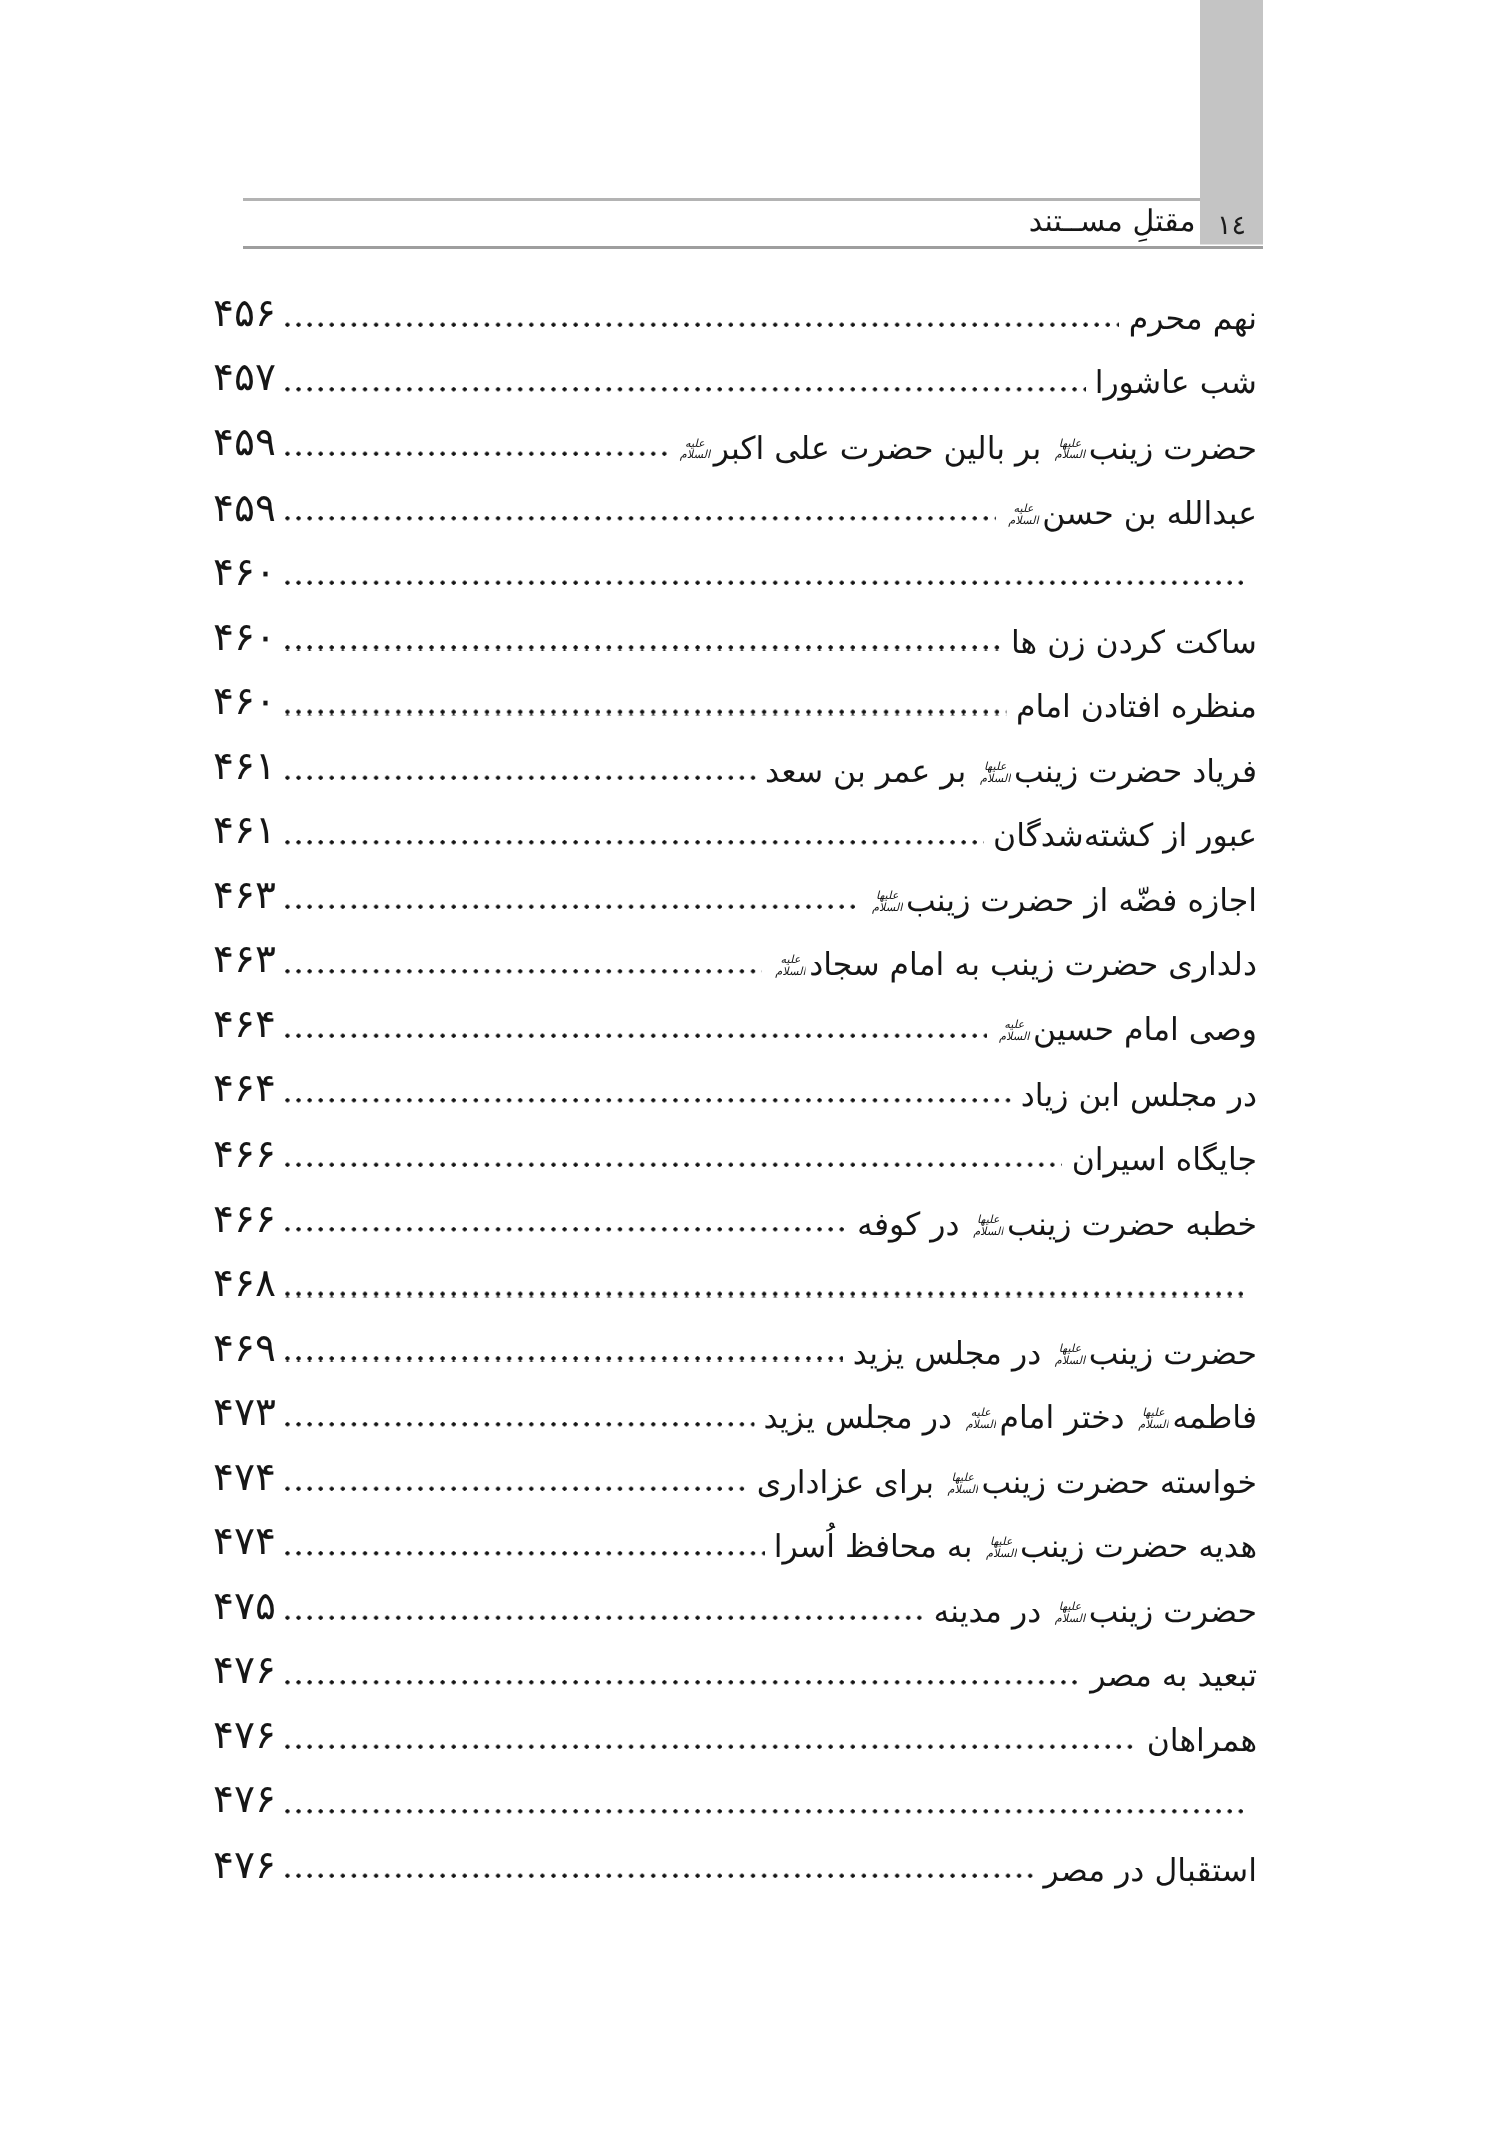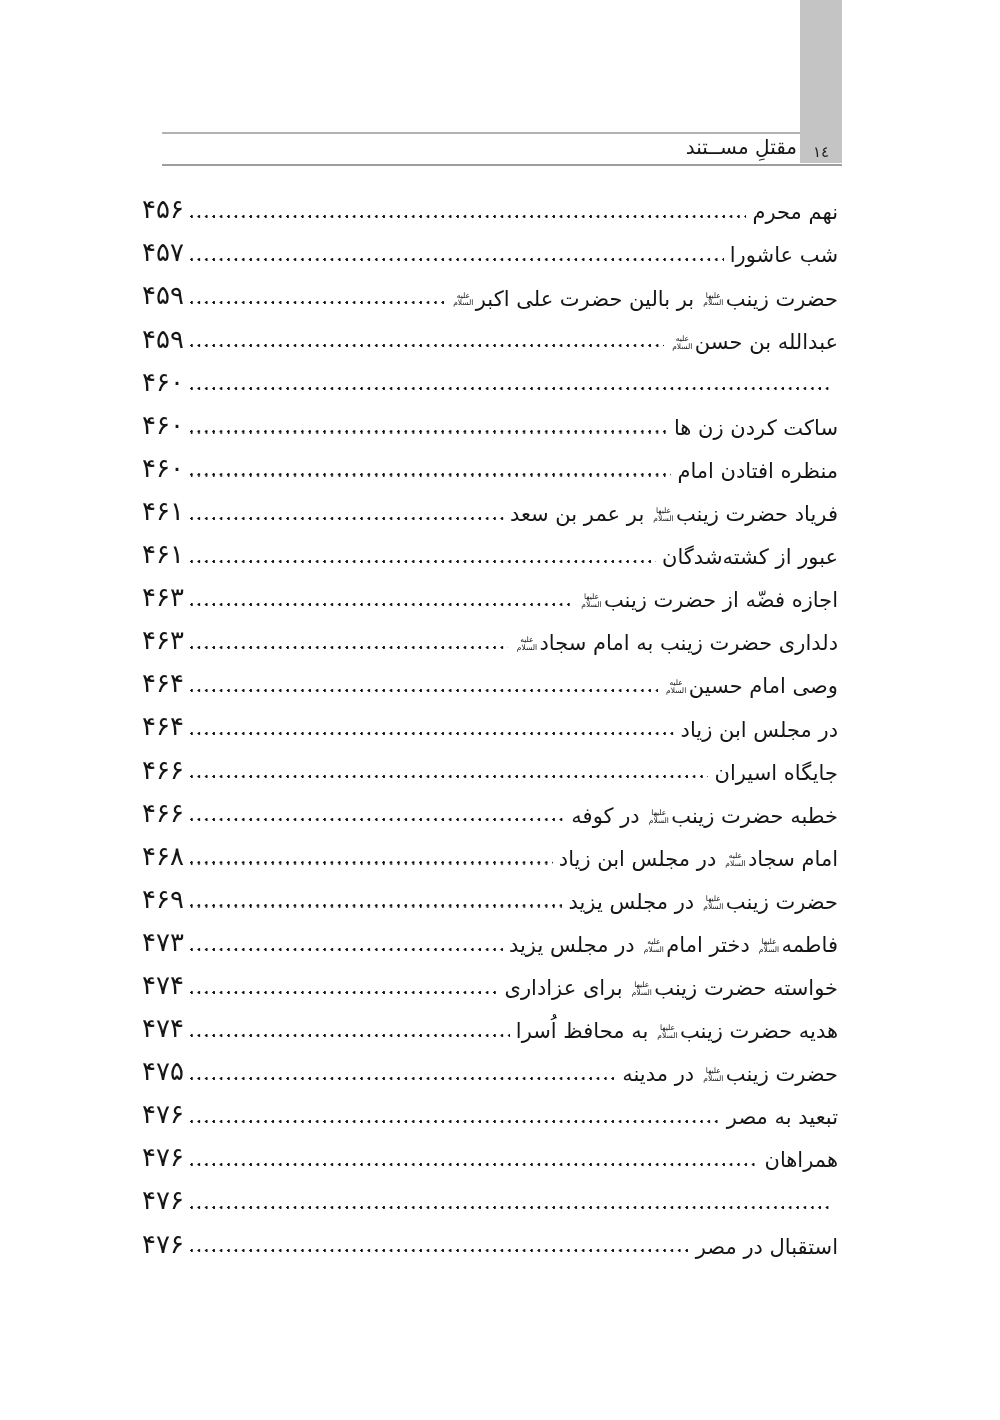--- a/index.html
+++ b/index.html
@@ -13,21 +13,21 @@
     position:relative;overflow:hidden;
   }
   .page{position:absolute;inset:0;}
   
   .side-tab{
     position:absolute;left:800px;top:0;width:42px;height:163px;
     background:var(--c-tab);
   }
   .page-number{
     position:absolute;bottom:2px;left:0;width:100%;text-align:center;
-    font-size:15px;color:#1c1c1c;direction:ltr;
+    font-size:18px;color:#1c1c1c;direction:ltr;
   }
   
   .rule{position:absolute;}
   .rule-top{left:162px;right:200px;top:132px;height:1.5px;background:var(--c-rule-top);}
   .rule-bottom{left:162px;right:158px;top:164px;height:2px;background:var(--c-rule-bottom);}
   .book-title{
     position:absolute;top:134px;right:203px;direction:rtl;
     font-size:20px;font-weight:normal;line-height:1.3;white-space:nowrap;
   }
   
@@ -44,21 +44,21 @@
   }
   .leader{
     flex:1 1 auto;min-width:10px;height:3.2px;margin:0 6px 9px 6px;
     background-image:radial-gradient(circle at 1.6px 1.6px, var(--c-dots) 1.25px, transparent 1.55px);
     background-size:7.4px 3.2px;background-repeat:repeat-x;background-position:left bottom;
   }
   
   .hon{
     display:inline-block;width:21px;height:17px;overflow:hidden;
     font-size:7.5px;line-height:1.05;text-align:center;vertical-align:-3px;
-    margin:0 2px;white-space:normal;word-break:break-word;
+    margin:0 2px;white-space:normal;word-break:break-word;font-style:italic;
   }
 </style>
 </head>
 <body>
 
 <div class="page">
 
   <div class="side-tab">
     <div class="page-number">١٤</div>
   </div>
@@ -152,21 +152,20 @@
     <span class="pg">۴۶۶</span>
   </div>
 
   <div class="toc-row">
     <span class="title">خطبه حضرت زینب<span class="hon">عليها السلام</span> در کوفه</span>
     <span class="leader"></span>
     <span class="pg">۴۶۶</span>
   </div>
 
   <div class="toc-row">
-    <span class="title">امام سجاد<span class="hon">عليه السلام</span> در مجلس ابن زیاد</span>
     <span class="leader"></span>
     <span class="pg">۴۶۸</span>
   </div>
 
   <div class="toc-row">
     <span class="title">حضرت زینب<span class="hon">عليها السلام</span> در مجلس یزید</span>
     <span class="leader"></span>
     <span class="pg">۴۶۹</span>
   </div>
 

